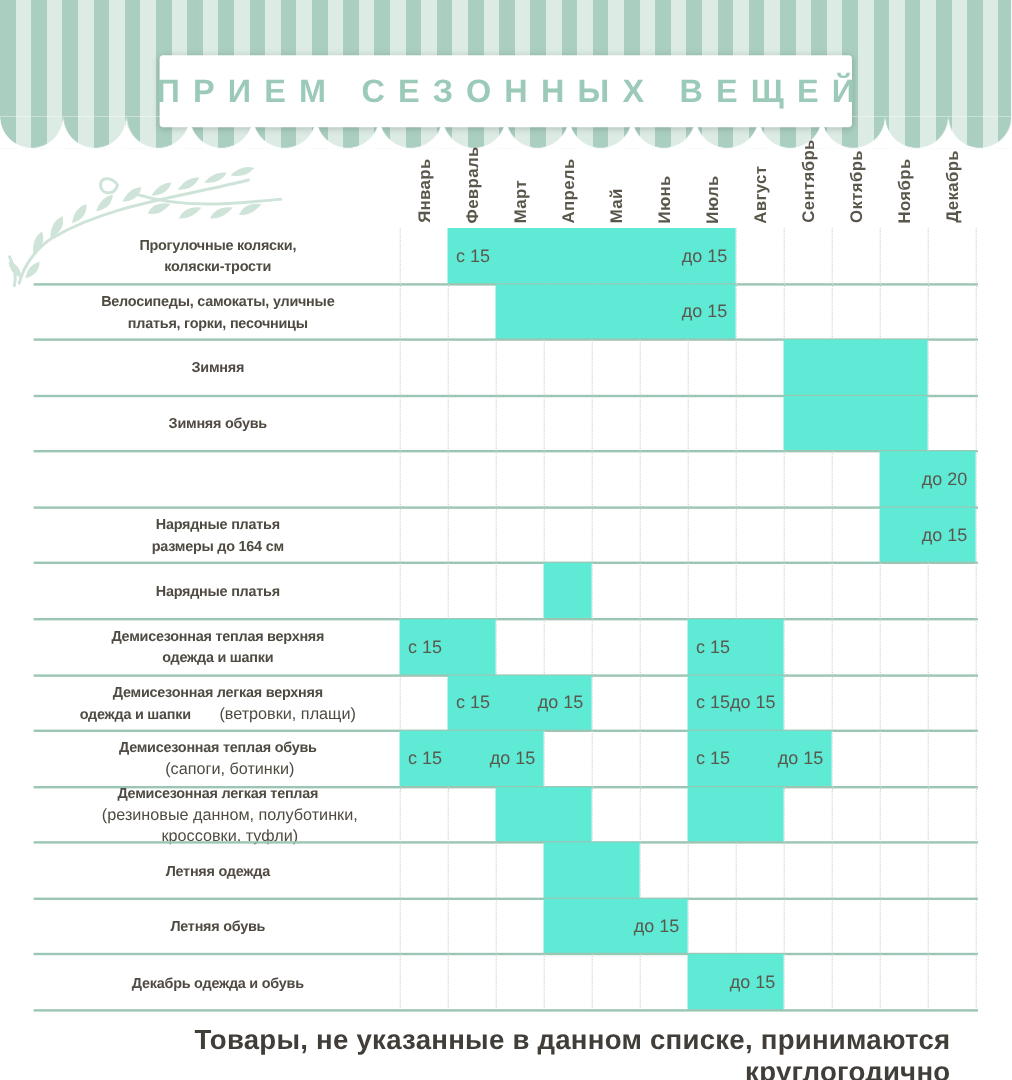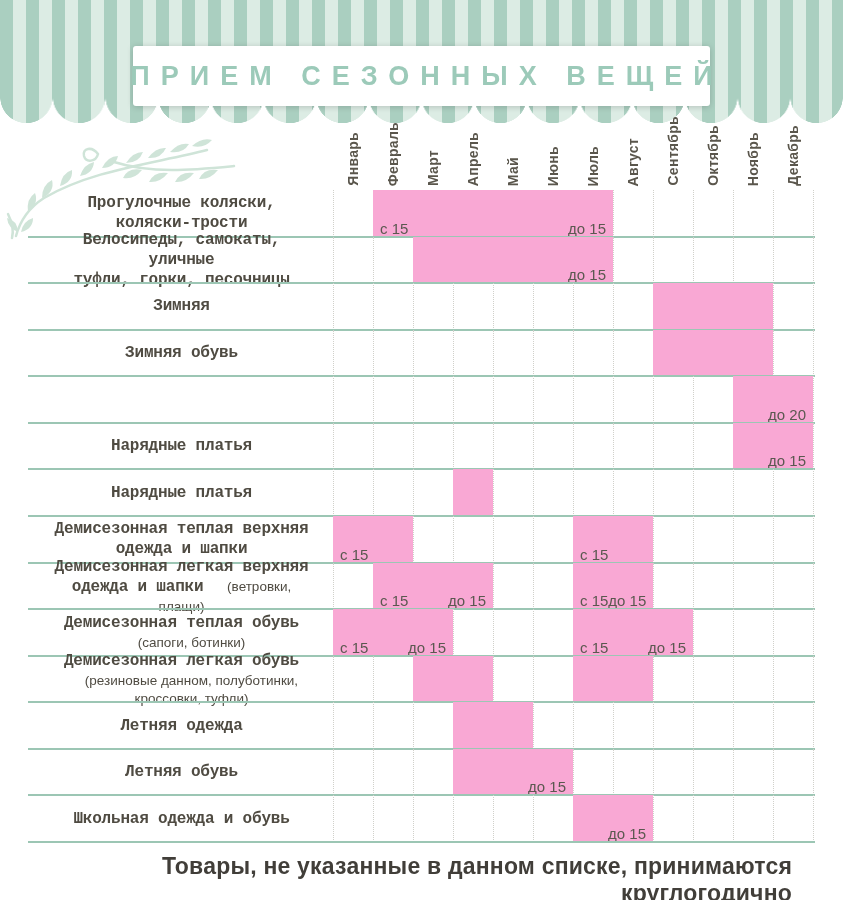--- a/index.html
+++ b/index.html
@@ -56,28 +56,28 @@
     content:"";position:absolute;left:28px;width:787px;bottom:-1px;height:2px;
     background:#9cc6b4;
   }
   .rowlabel{
     position:absolute;left:0;top:0;bottom:0;width:333px;box-sizing:border-box;
     padding:1px 20px 1px 50px;
     display:flex;flex-direction:column;justify-content:center;
     text-align:center;color:#4f4b42;
   }
   .lbl-line{line-height:1.12;}
-  .lbl-main{font-weight:bold;font-size:16px;letter-spacing:-0.2px;font-family:Liberation Mono, monospace;}
+  .lbl-main{font-weight:bold;font-size:12px;letter-spacing:-0.2px;}
   .lbl-note{font-weight:normal;font-size:13.5px;line-height:1.08;margin-left:20px;}
   .cells{position:absolute;left:333px;top:0;bottom:0;display:flex;}
   .cell{width:40px;box-sizing:border-box;border-left:1px dotted #d0d0ca;}
   .cells::after{content:"";border-left:1px dotted #d0d0ca;}
   .band{
-    position:absolute;top:0;bottom:0;background:#f9a8d4;
-    display:flex;align-items:flex-end;box-sizing:border-box;padding:0 7px;
+    position:absolute;top:0;bottom:0;background:#5eead4;
+    display:flex;align-items:center;box-sizing:border-box;padding:0 7px;
     font-size:15px;color:#5b5850;white-space:nowrap;
   }
   .band-lbl{display:inline-block;}
 
   
   .footer{
     position:absolute;left:0;top:853px;width:792px;text-align:right;
     font-size:23px;font-weight:bold;color:#413e39;letter-spacing:.2px;
   }
 </style>
@@ -178,21 +178,21 @@
           <div class="cell"></div>
         </div>
         <div class="band" style="left: 373px; width: 240px; justify-content: space-between;">
           <span class="band-lbl">с 15</span>
           <span class="band-lbl">до 15</span>
         </div>
       </div>
       <div class="row">
         <div class="rowlabel">
           <div class="lbl-line"><span class="lbl-main">Велосипеды, самокаты, уличные</span></div>
-          <div class="lbl-line"><span class="lbl-main">туфли, горки, песочницы</span></div>
+          <div class="lbl-line"><span class="lbl-main">платья, горки, песочницы</span></div>
         </div>
         <div class="cells">
           <div class="cell"></div>
           <div class="cell"></div>
           <div class="cell"></div>
           <div class="cell"></div>
           <div class="cell"></div>
           <div class="cell"></div>
           <div class="cell"></div>
           <div class="cell"></div>
@@ -260,20 +260,21 @@
           <div class="cell"></div>
           <div class="cell"></div>
         </div>
         <div class="band" style="left: 733px; width: 80px; justify-content: flex-end; padding-left: 39px;">
           <span class="band-lbl">до 20</span>
         </div>
       </div>
       <div class="row">
         <div class="rowlabel">
           <div class="lbl-line"><span class="lbl-main">Нарядные платья</span></div>
+          <div class="lbl-line"><span class="lbl-main">размеры до 164 см</span></div>
         </div>
         <div class="cells">
           <div class="cell"></div>
           <div class="cell"></div>
           <div class="cell"></div>
           <div class="cell"></div>
           <div class="cell"></div>
           <div class="cell"></div>
           <div class="cell"></div>
           <div class="cell"></div>
@@ -383,21 +384,21 @@
           <span class="band-lbl">с 15</span>
           <span class="band-lbl">до 15</span>
         </div>
         <div class="band" style="left: 573px; width: 120px; justify-content: space-between;">
           <span class="band-lbl">с 15</span>
           <span class="band-lbl">до 15</span>
         </div>
       </div>
       <div class="row">
         <div class="rowlabel">
-          <div class="lbl-line"><span class="lbl-main">Демисезонная легкая обувь</span></div>
+          <div class="lbl-line"><span class="lbl-main">Демисезонная легкая теплая</span></div>
           <div class="lbl-line"><span class="lbl-note">(резиновые данном, полуботинки,</span></div>
           <div class="lbl-line"><span class="lbl-note">кроссовки, туфли)</span></div>
         </div>
         <div class="cells">
           <div class="cell"></div>
           <div class="cell"></div>
           <div class="cell"></div>
           <div class="cell"></div>
           <div class="cell"></div>
           <div class="cell"></div>
@@ -448,21 +449,21 @@
           <div class="cell"></div>
           <div class="cell"></div>
           <div class="cell"></div>
         </div>
         <div class="band" style="left: 453px; width: 120px; justify-content: flex-end;">
           <span class="band-lbl">до 15</span>
         </div>
       </div>
       <div class="row">
         <div class="rowlabel">
-          <div class="lbl-line"><span class="lbl-main">Школьная одежда и обувь</span></div>
+          <div class="lbl-line"><span class="lbl-main">Декабрь одежда и обувь</span></div>
         </div>
         <div class="cells">
           <div class="cell"></div>
           <div class="cell"></div>
           <div class="cell"></div>
           <div class="cell"></div>
           <div class="cell"></div>
           <div class="cell"></div>
           <div class="cell"></div>
           <div class="cell"></div>

